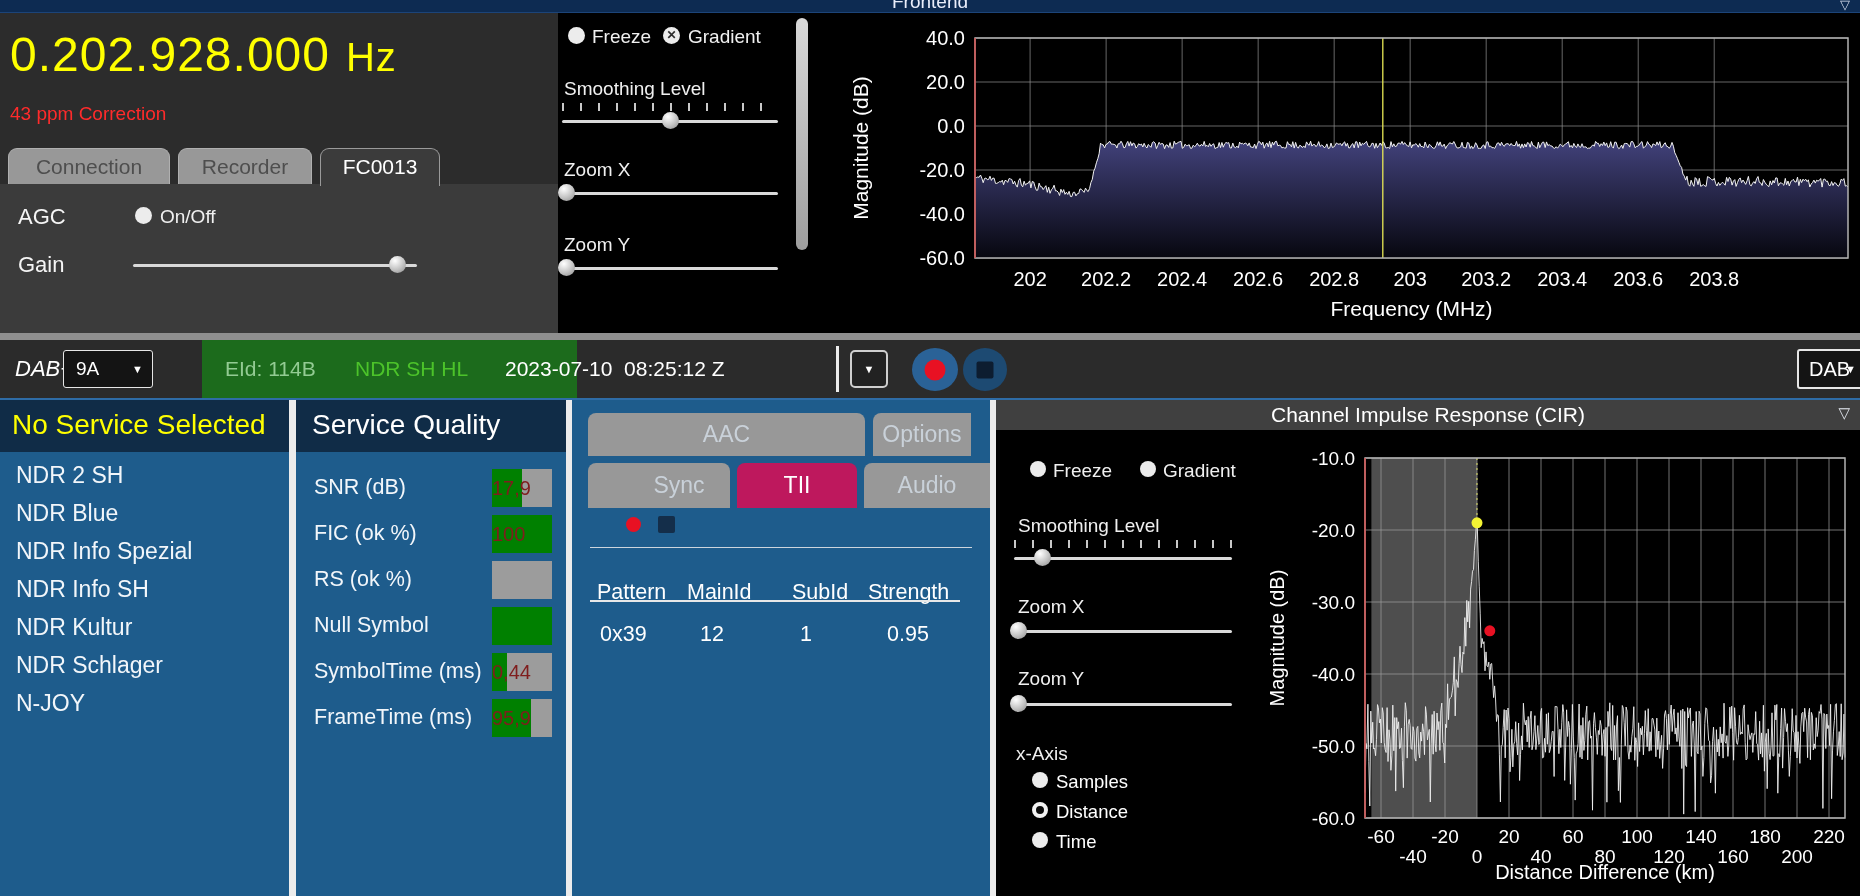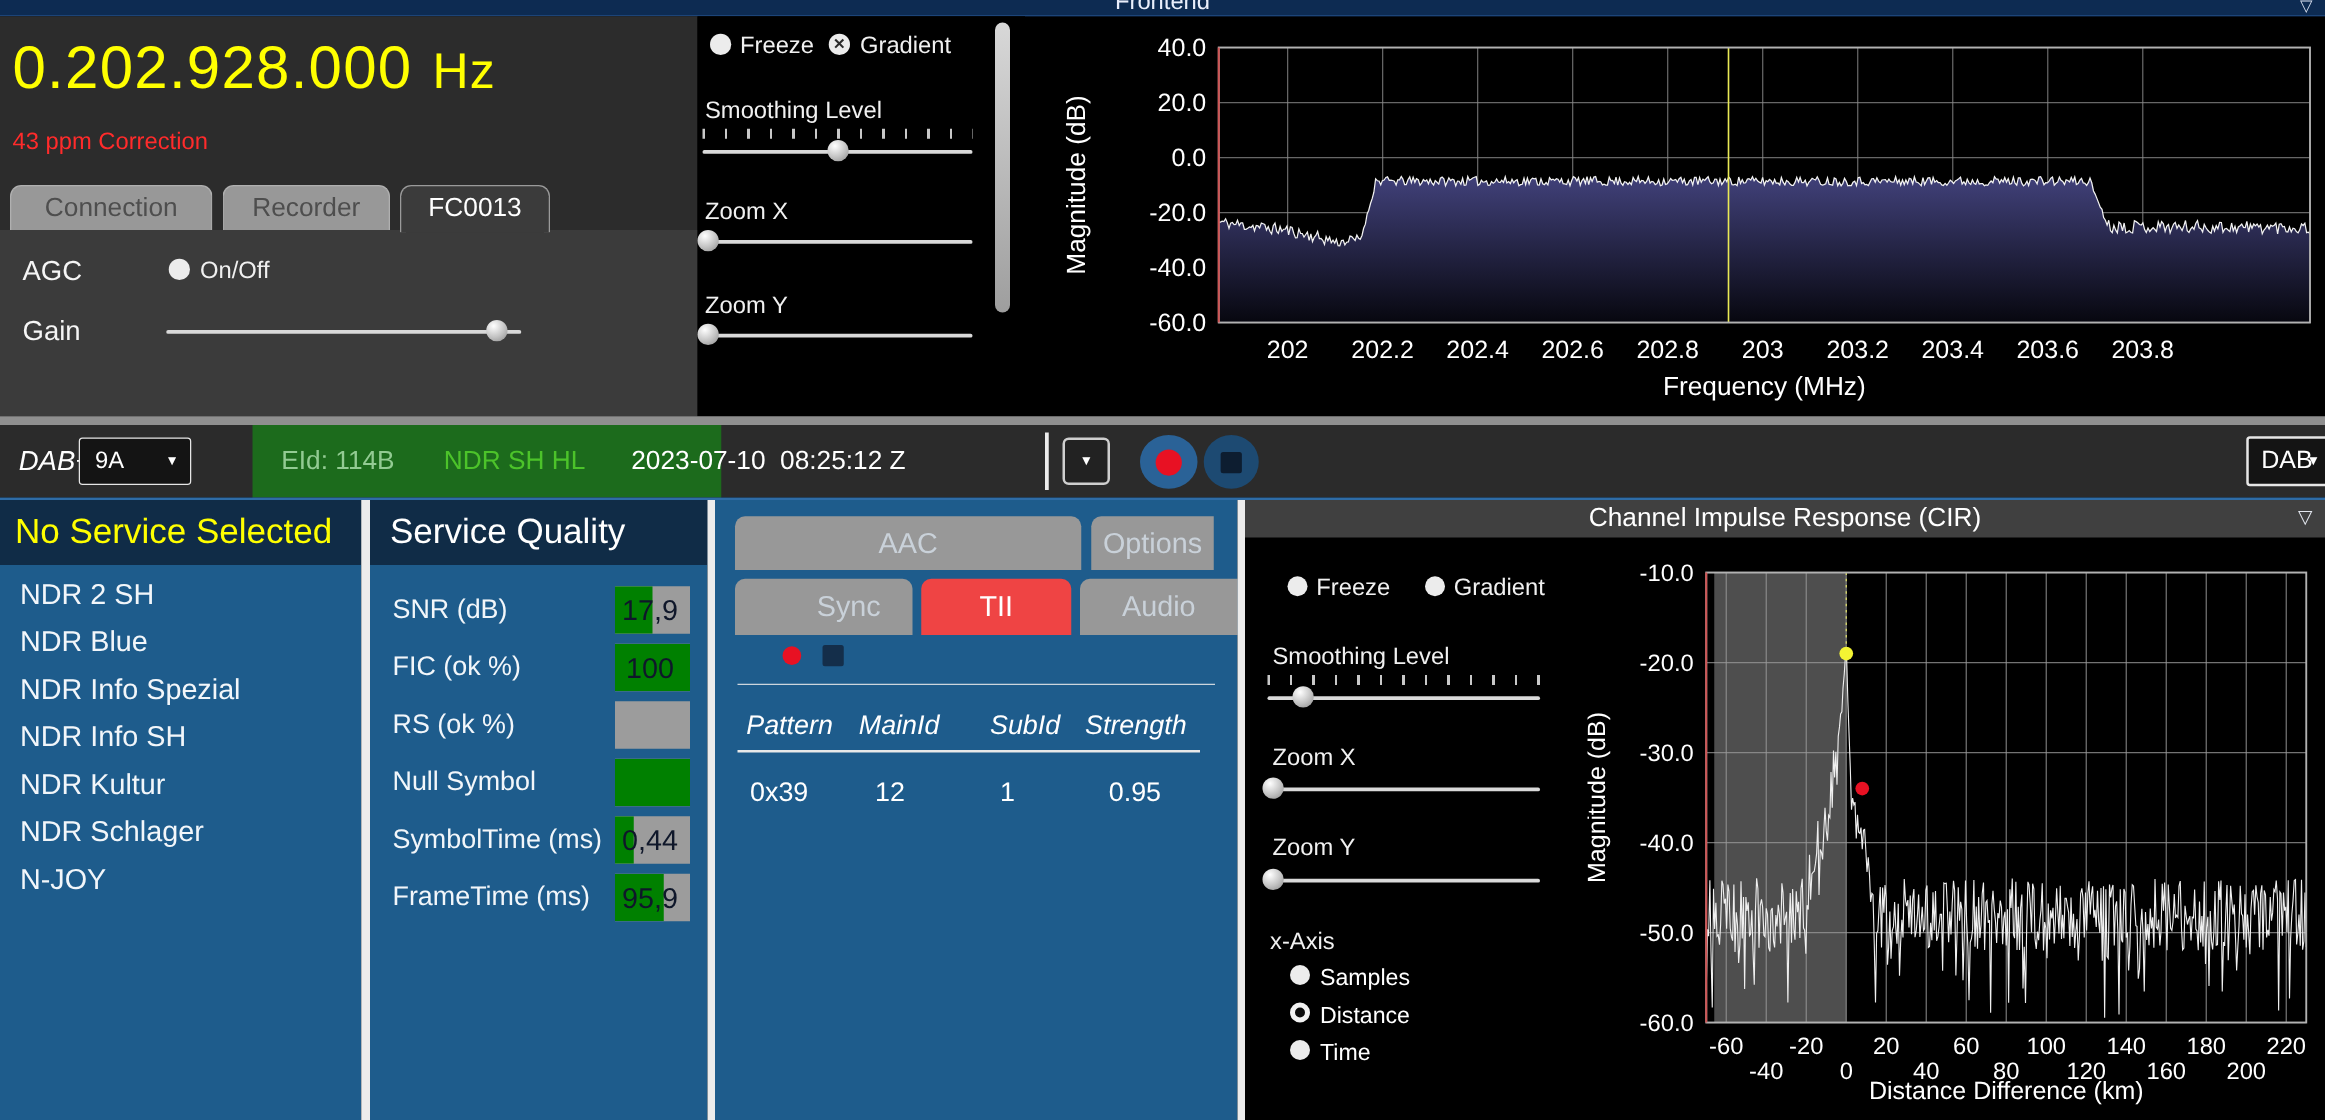--- a/index.html
+++ b/index.html
@@ -72,30 +72,30 @@
 
   #col1 { left:0; top:400px; width:289px; height:496px; background:#1e5c8c; }
   #col1 .panel-hdr .txt { color:#ffff00; }
   .svc-item { height:38px; line-height:38px; padding-left:16px; font-size:23px; color:#f2f6fa; }
 
   #col2 { left:296px; top:400px; width:270px; height:496px; background:#1e5c8c; }
   #col2 .panel-hdr .txt { color:#fff; left:16px; }
   .q-label { position:absolute; left:18px; font-size:21.5px; color:#f2f6fa; }
   .q-bar { position:absolute; left:196px; width:60px; height:38px; background:#9c9c9c; overflow:hidden; }
   .q-fill { position:absolute; left:0; top:0; bottom:0; background:#008000; }
-  .q-val { position:absolute; left:0; right:4px; top:0; bottom:0; text-align:center; line-height:38px; font-size:23px; color:#0f172a; }
+  .q-val { position:absolute; left:0; right:4px; top:0; bottom:0; text-align:left; line-height:38px; font-size:20px; color:#7f1d1d; }
 
   #col3 { left:572px; top:400px; width:418px; height:496px; background:#1e5c8c; }
   .dtab { position:absolute; height:43px; line-height:43px; text-align:center; font-size:23px;
           border-radius:8px 8px 0 0; background:#989898; color:#c9d1d9; }
-  .dtab.active { background:#ef4444; color:#fff; }
+  .dtab.active { background:#be185d; color:#fff; }
   #col3 .dot { position:absolute; left:54px; top:117px; width:15px; height:15px; border-radius:50%; background:#e81123; }
   #col3 .sq { position:absolute; left:86px; top:116px; width:17px; height:17px; background:#142e4a; border-radius:2px; }
   #col3 .hline { position:absolute; left:18px; top:147px; width:382px; height:1px; background:#cdd5dd; }
-  .tii-h { position:absolute; top:168px; font-size:21.5px; color:#fff;font-style:italic; }
+  .tii-h { position:absolute; top:180px; font-size:21.5px; color:#fff; }
   .tii-u { position:absolute; left:18px; top:200px; width:370px; height:2px; background:#e8e8e8; }
   .tii-c { position:absolute; top:222px; font-size:21.5px; color:#fff; }
 
   #col4 { left:996px; top:400px; width:864px; height:496px; background:#000; }
   #col4 .hdr { position:absolute; left:0; top:0; width:864px; height:30px; background:#404040;padding-left:20px; }
   #col4 .hdr .txt { position:absolute; left:0; right:0; top:3px; text-align:center; font-size:21px; color:#fff; }
   #col4 .hdr .tri { position:absolute; right:10px; top:4px; font-size:15px; color:#e4e8f0; }
 
   svg text { font-family:"Liberation Sans", sans-serif; }
 </style>

